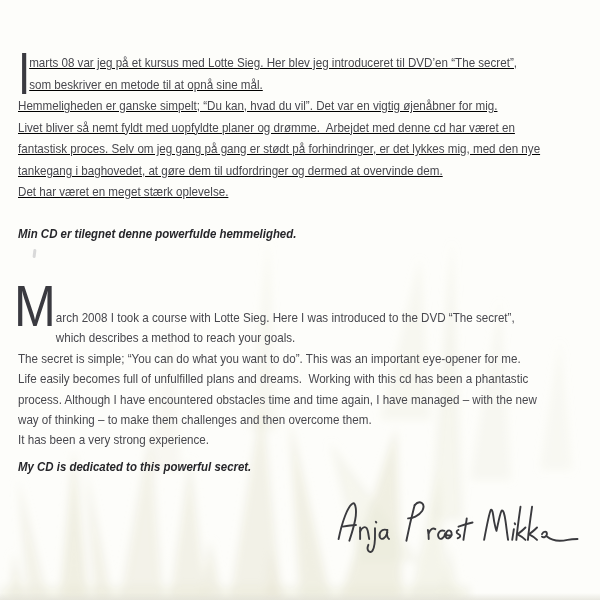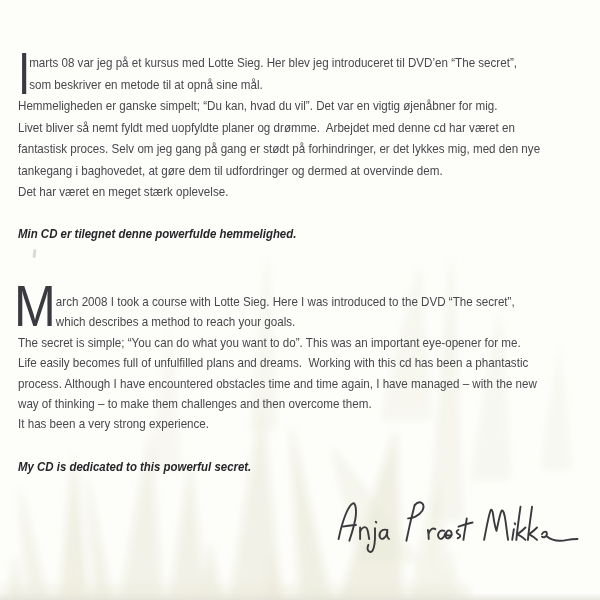--- a/index.html
+++ b/index.html
@@ -14,22 +14,22 @@
   .para{position:absolute;left:18px;width:575px;}
   .para .line{
     white-space:pre;
     font-size:13.5px;
     color:#48484e;
     transform:scaleX(0.86);
     transform-origin:0 50%;
   }
   .para-da .line{line-height:21.5px;height:21.5px;}
   .para-en .line{line-height:20.4px;height:20.4px;}
-  .para-da{top:52px;}
-  .para-en{top:292px;}
+  .para-da{top:52px;text-decoration:underline;}
+  .para-en{top:308px;}
   .indent-da{padding-left:13px;}
   .indent-en{padding-left:44px;}
 
   .dropcap{
     position:absolute;color:#3a3a40;
     font-family:"Liberation Sans", sans-serif;
     transform-origin:0 0;
   }
   .dropcap-i{left:18px;top:45px;font-size:59px;line-height:59px;transform:scaleX(0.75);}
   .dropcap-m{left:14px;top:278px;font-size:57px;line-height:57px;transform:scaleX(0.88);}

